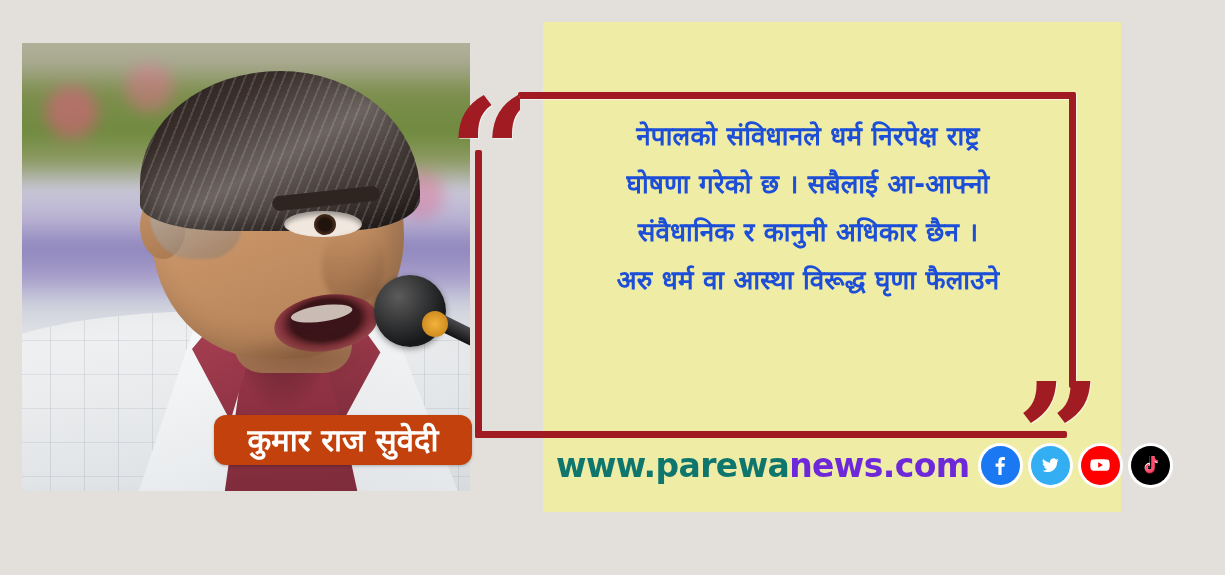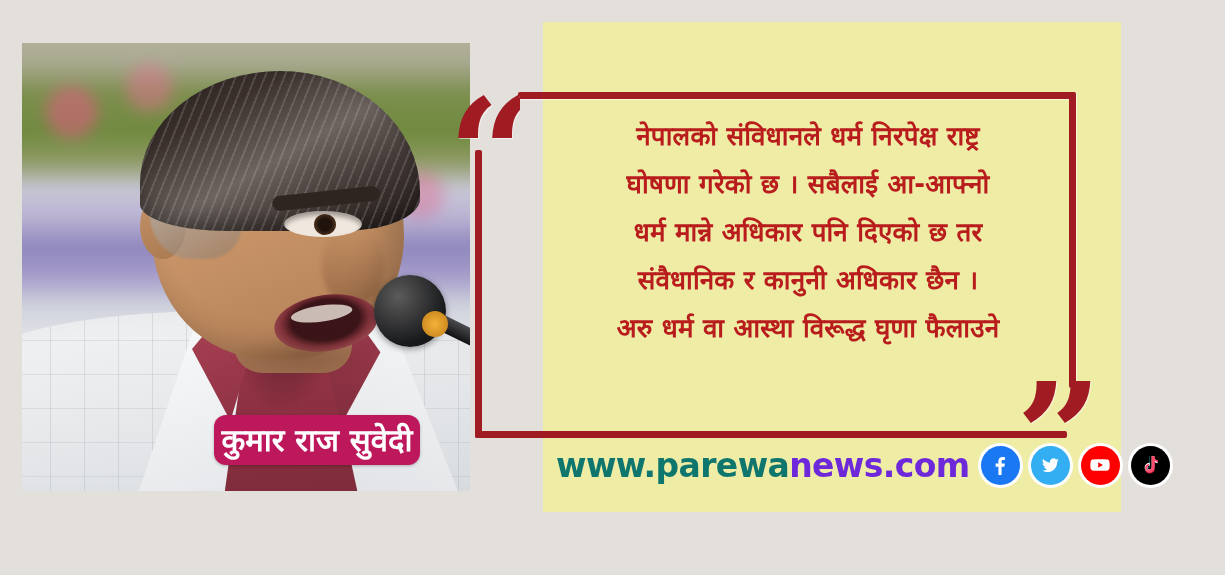--- a/index.html
+++ b/index.html
@@ -168,22 +168,22 @@
     background:radial-gradient(circle,#f3b33a,#c07c16);border-radius:50%;
   }
   .mic-stem{
     position:absolute;left:412px;top:268px;width:90px;height:16px;
     background:linear-gradient(180deg,#4c4c50,#121214);
     border-radius:8px;transform:rotate(26deg);transform-origin:left center;
   }
 
   
   .nametag{
-    position:absolute;left:214px;top:415px;width:206px;height:50px;
-    background:#be185d;border-radius:12px;
+    position:absolute;left:214px;top:415px;width:258px;height:50px;
+    background:#c2410c;border-radius:12px;
     display:flex;align-items:center;justify-content:center;
     box-shadow:0 1px 3px rgba(0,0,0,.25);
   }
   .nametag span{
     color:#fff;font-size:31px;font-weight:600;line-height:1;
     font-family:"DejaVu Sans","Liberation Sans",sans-serif;
     white-space:nowrap;
   }
 
   
@@ -224,21 +224,21 @@
     position:absolute;left:1016px;top:381px;width:78px;height:76px;
     color:#a01c22;font-family:"DejaVu Serif","Liberation Serif",serif;
     font-size:150px;font-weight:700;line-height:110px;
     letter-spacing:-4px;overflow:hidden;
     text-shadow:1px 1px 0 rgba(255,255,255,.55);
   }
 
   
   .quote-text{
     position:absolute;left:552px;top:112px;width:512px;
-    color:#b91c1c;
+    color:#1d4ed8;
     font-family:"DejaVu Sans","Liberation Sans",sans-serif;
     font-size:26px;line-height:48px;font-weight:600;
     text-align:center;letter-spacing:.2px;
   }
   .quote-text div{white-space:nowrap;}
   .quote-text div:nth-child(6){text-align:center;}
 
   
   .footer{
     position:absolute;left:556px;top:443px;height:44px;
@@ -306,21 +306,20 @@
   <div class="frame-right"></div>
   <div class="frame-left"></div>
   <div class="frame-bottom"></div>
 
   <div class="q-open">“</div>
   <div class="q-close">”</div>
 
   <div class="quote-text">
     <div>नेपालको संविधानले धर्म निरपेक्ष राष्ट्र</div>
     <div>घोषणा गरेको छ । सबैलाई आ-आफ्नो</div>
-    <div>धर्म मान्ने अधिकार पनि दिएको छ तर</div>
     <div>संवैधानिक र कानुनी अधिकार छैन ।</div>
     <div>अरु धर्म वा आस्था विरूद्ध घृणा फैलाउने</div>
   </div>
 
   <div class="footer">
     <div class="url"><span class="a">www.parewa</span><span class="b">news.com</span></div>
 
     <div class="soc fb">
       <svg width="24" height="24" viewBox="0 0 24 24">
           <path fill="#fff" d="M13.6 22v-8.2h2.8l.4-3.2h-3.2V8.5c0-.9.3-1.6 1.6-1.6h1.7V4.1C16.6 4 15.6 4 14.5 4c-2.4 0-4.1 1.5-4.1 4.2v2.4H7.6v3.2h2.8V22z"></path>

